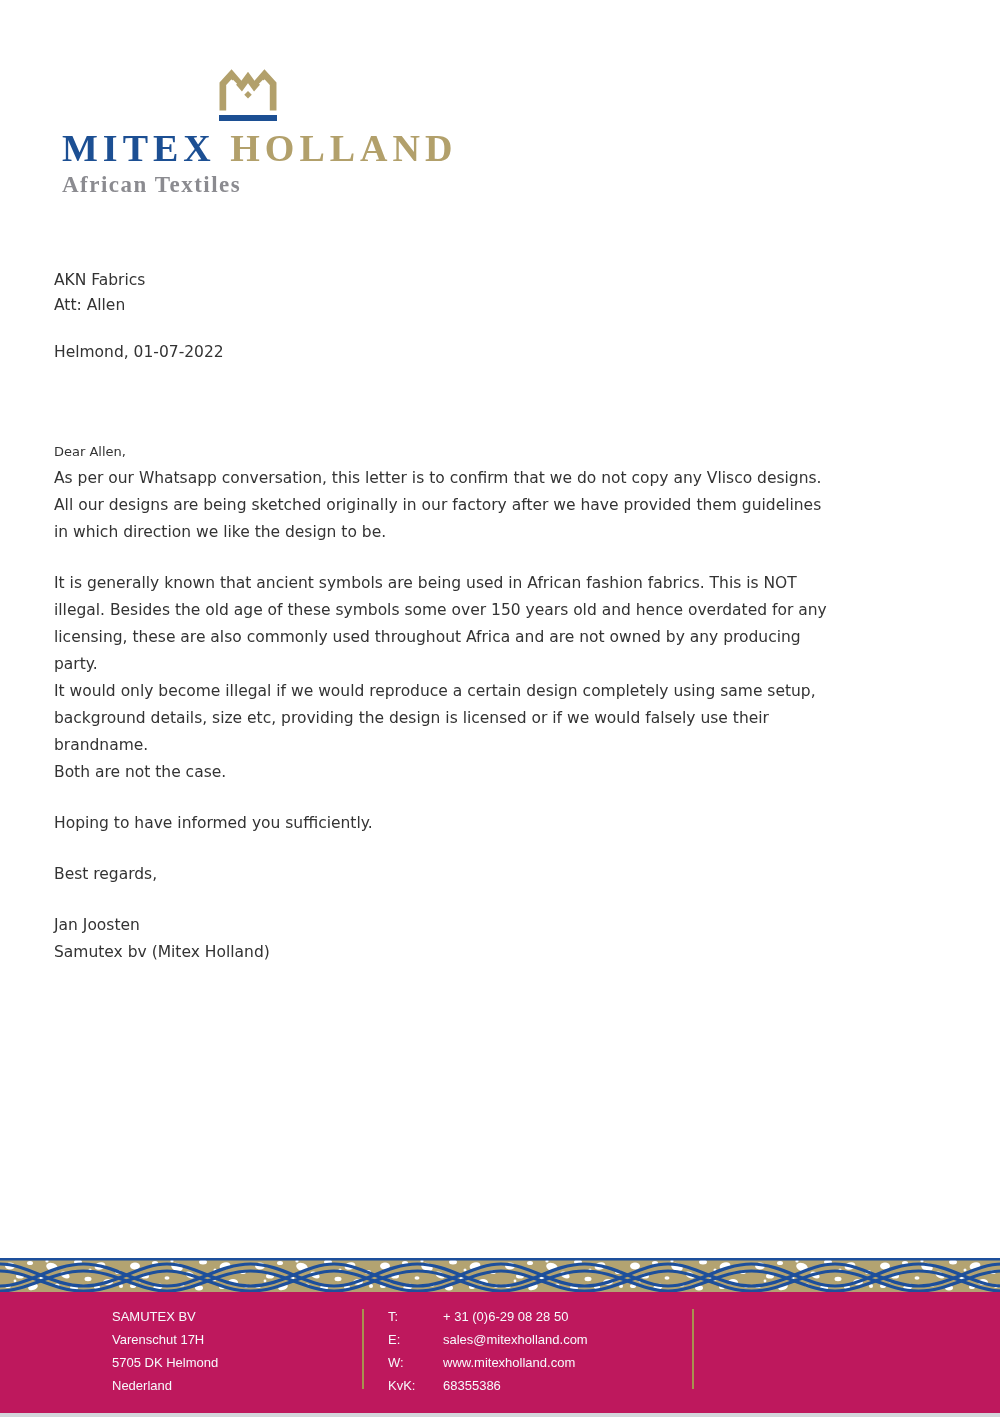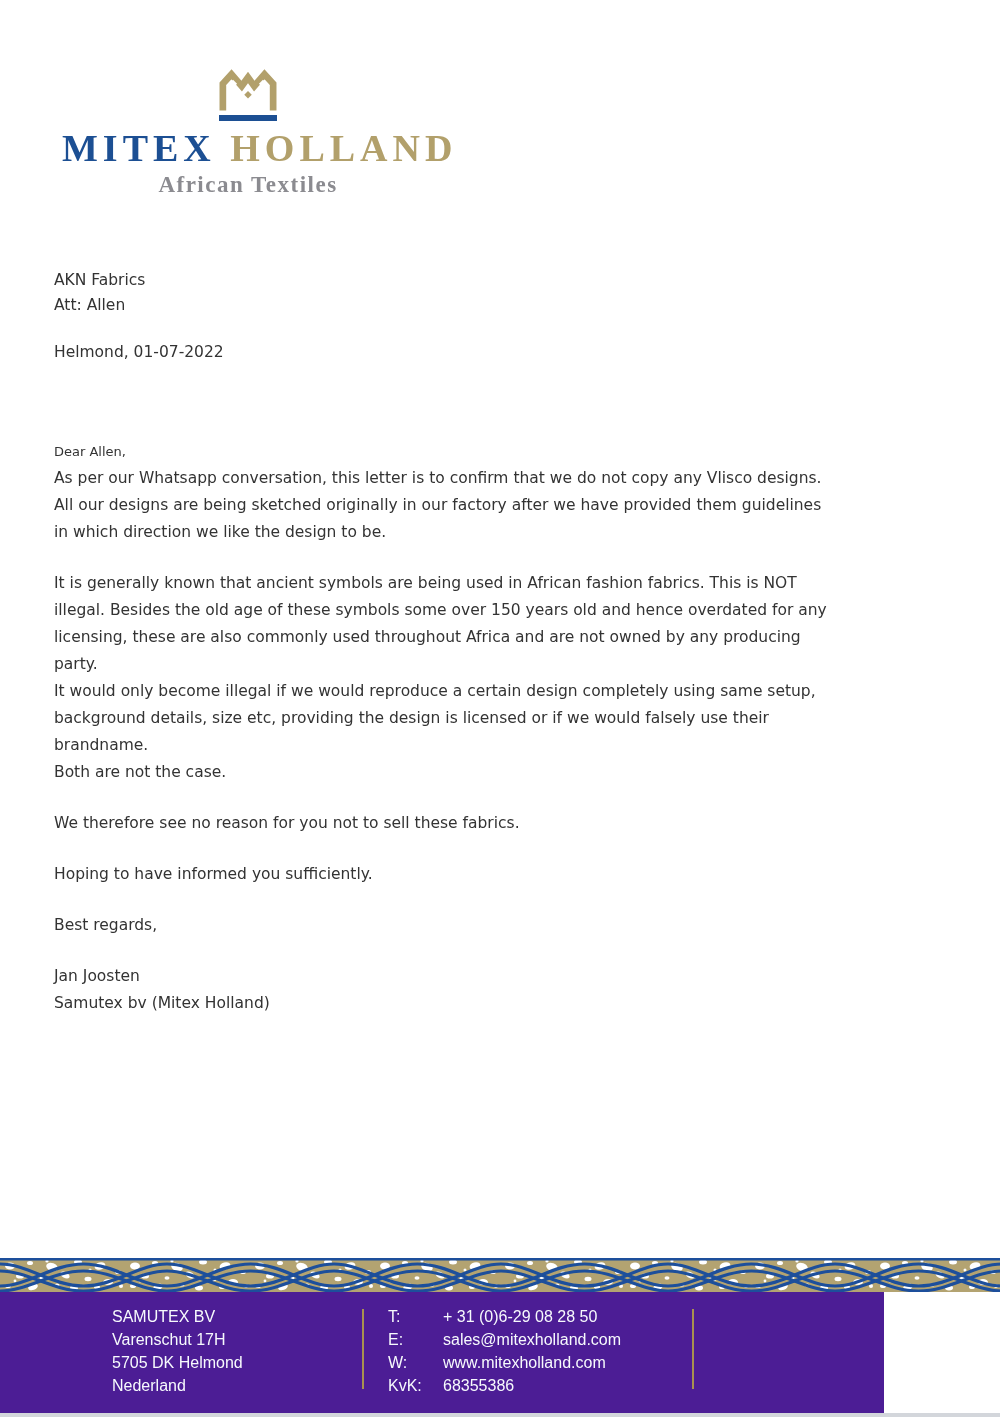--- a/index.html
+++ b/index.html
@@ -3,21 +3,21 @@
 <meta charset="utf-8">
 <style>
   html,body { margin:0; padding:0; background:#e8e8e8; }
   .page {
     position:relative; width:1000px; height:1417px; margin:0 auto;
     background:#ffffff; overflow:hidden;
     font-family:"DejaVu Sans", sans-serif; color:#333333;
   }
 
   
-  .logo-block { position:absolute; top:68px; left:62px; width:372px; text-align:center; }
+  .logo-block { position:absolute; top:68px; left:62px; width:372px; }
   .crown-wrap svg { display:block; margin:0 auto; }
   .crown-bar { width:58px; height:6px; background:#1c4f93; margin:3px auto 0; }
   .brand {
     margin-top:8px; font-family:"Liberation Serif", serif; font-weight:bold;
     font-size:38px; letter-spacing:5px; line-height:1; white-space:nowrap;
   }
   .brand-blue { color:#1c4f93; }
   .brand-gold { color:#b2a06b; }
   .tagline {
     margin-top:5px; font-family:"Liberation Serif", serif; font-weight:bold;
@@ -30,23 +30,23 @@
   .dateline   { top:343px; font-size:15.5px; }
   .salutation { top:444px; font-size:13px; }
   .letter-body { top:465px; width:920px; font-size:15.5px; line-height:27px; }
   .letter-body p { margin:0 0 24px 0; white-space:pre-line; }
   .signature { white-space:pre-line; }
 
   
   .band { position:absolute; left:0; top:1258px; width:1000px; height:34px; }
   .band svg { display:block; }
   .footer {
-    position:absolute; left:0; top:1292px; width:884px; height:121px;
-    background:#4c1d95; color:#f7fafd;
-    font-family:"Liberation Sans", sans-serif; font-size:16px;
+    position:absolute; left:0; top:1292px; width:1000px; height:121px;
+    background:#be185d; color:#f7fafd;
+    font-family:"Liberation Sans", sans-serif; font-size:13px;
   }
   .fcol { position:absolute; top:13px; line-height:23px; }
   .fcol-address { left:112px; }
   .fcol-contact { left:388px; }
   .fcol-bank    { left:715px; }
   .frow { display:flex; }
   .flabel { width:55px; flex:0 0 55px; }
   .fcol-bank .flabel { width:52px; flex:0 0 52px; }
   .fdivider { position:absolute; top:17px; width:2px; height:80px; background:#a9914f; }
   .fdivider-1 { left:362px; }
@@ -85,21 +85,20 @@
 All our designs are being sketched originally in our factory after we have provided them guidelines
 in which direction we like the design to be.</p>
     <p>It is generally known that ancient symbols are being used in African fashion fabrics. This is NOT
 illegal. Besides the old age of these symbols some over 150 years old and hence overdated for any
 licensing, these are also commonly used throughout Africa and are not owned by any producing
 party.
 It would only become illegal if we would reproduce a certain design completely using same setup,
 background details, size etc, providing the design is licensed or if we would falsely use their
 brandname.
 Both are not the case.</p>
-    <p>We therefore see no reason for you not to sell these fabrics.</p>
     <p>Hoping to have informed you sufficiently.</p>
     <p>Best regards,</p>
     <div class="signature">Jan Joosten
 Samutex bv (Mitex Holland)</div>
   </div>
 
   <div class="band">
     <svg width="1000" height="34" viewBox="0 0 1000 34" preserveAspectRatio="none">
       <defs>
         <pattern id="blobs" width="125" height="34" patternUnits="userSpaceOnUse">

